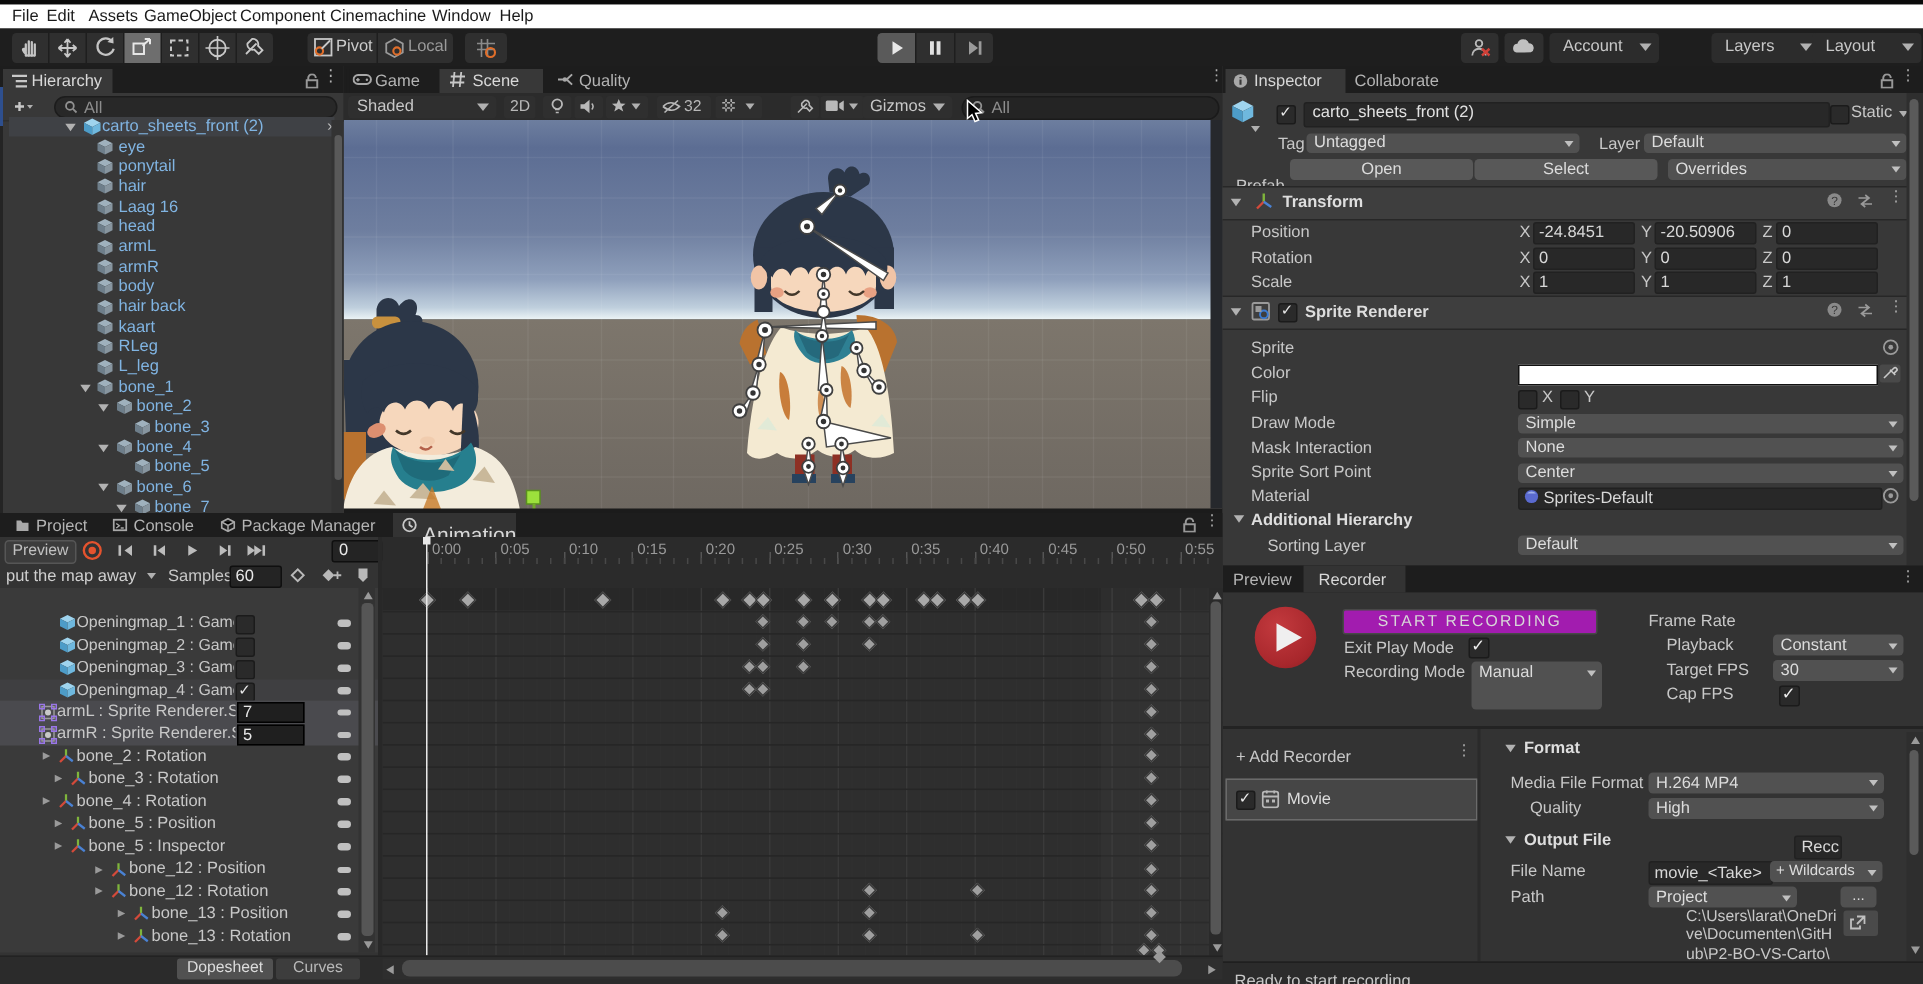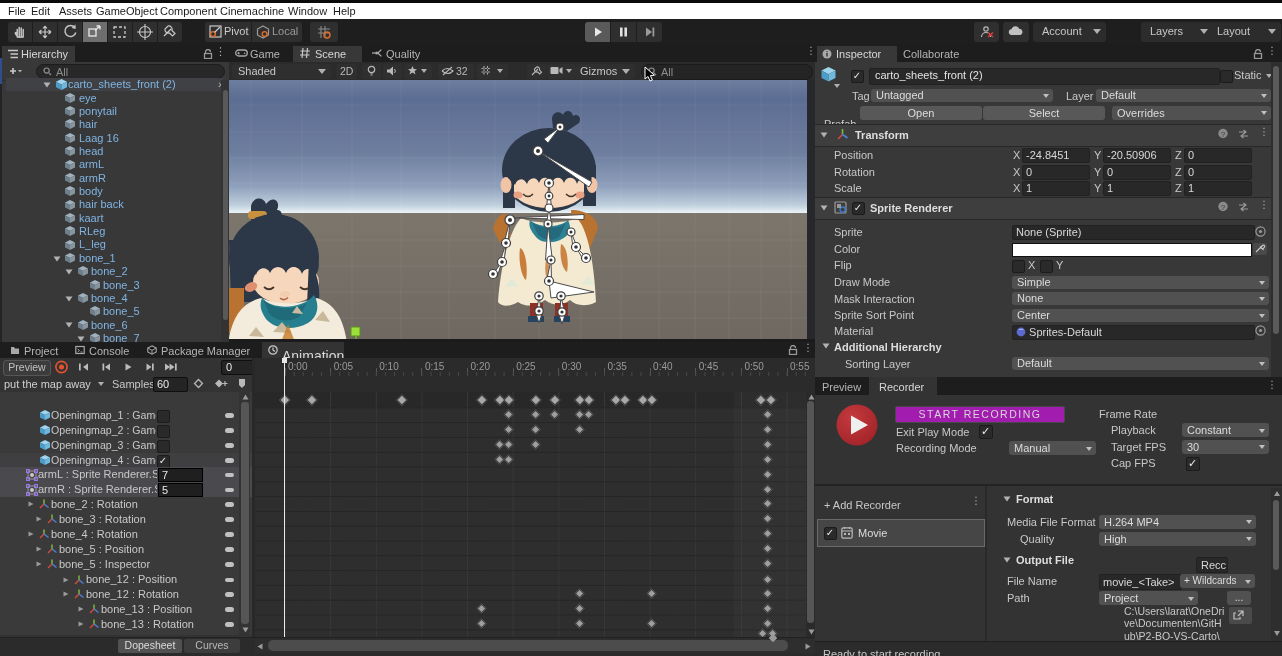--- a/index.html
+++ b/index.html
@@ -715,21 +715,20 @@
         <text x="5" y="8.6" font-size="8" text-anchor="middle" fill="#383838" font-family="Liberation Sans">?</text>
       </svg>
     </div>
 <div class="a" style="left:1238px;top:202px;width:11px;height:10px;">
       <svg width="11" height="10">
         <path d="M1 3 h7 M5.5 1 l2.5 2 -2.5 2 M10 7 h-7 M5.5 5 L3 7 l2.5 2" stroke="#9a9a9a" stroke-width="1.1" fill="none"></path>
       </svg>
     </div>
 <div class="a" style="left:1259px;top:200px;color:#b0b0b0;font-size:10px;line-height:10px">⋮</div>
 <div class="a" style="left:834px;top:226px;color:#c8c8c8;font-size:11px;line-height:13px">Sprite</div>
-<div class="fld a" style="left:1012px;top:225px;width:238px;height:13px;">None (Sprite)</div>
 <div class="a" style="left:1255px;top:226px;width:11px;height:11px;">
       <svg width="11" height="11">
         <circle cx="5.5" cy="5.5" r="4.6" fill="none" stroke="#9a9a9a" stroke-width="1.2"></circle>
         <circle cx="5.5" cy="5.5" r="1.6" fill="#9a9a9a"></circle>
       </svg>
     </div>
 <div class="a" style="left:834px;top:242.5px;color:#c8c8c8;font-size:11px;line-height:13px">Color</div>
 <div class="a" style="left:1012px;top:243px;width:238px;height:12px;background:#ffffff;border:1px solid #111111"></div>
 <div class="a" style="left:1253px;top:243px;width:14px;height:12px;background:#494949;border-radius:2px">
       <svg width="14" height="12">
@@ -786,21 +785,21 @@
         </defs>
         <circle cx="21" cy="21" r="20.5" fill="url(#rg)"></circle>
         <path d="M15 11.5 L32 21 L15 30.5 Z" fill="#efefef"></path>
       </svg>
     </div>
 <div class="a" style="left:895px;top:406px;width:168px;height:15px;background:#a21caf;border:1px solid #484848;border-radius:2px;color:#d8d8d8;font-size:10.5px;line-height:14px;text-align:center;letter-spacing:1.5px">START RECORDING</div>
 <div class="a" style="left:896px;top:425.5px;color:#c8c8c8;font-size:11px;line-height:13px">Exit Play Mode</div>
 <div class="cb a" style="left:979px;top:424.5px;width:12px;height:12px;"></div>
 <div class="a" style="left:979px;top:424.5px;width:13px;height:12px;color:#eeeeee;font-size:11px;line-height:12px;text-align:center">✓</div>
 <div class="a" style="left:896px;top:442px;color:#c8c8c8;font-size:11px;line-height:13px">Recording Mode</div>
-<div class="dd a" style="left:981px;top:441px;width:82px;height:14px;margin-left:28px;"><span style="line-height:14px">Manual</span><span class="dar" style="top:5.5px"></span></div>
+<div class="dd a" style="left:981px;top:441px;width:82px;height:32px;"><span style="line-height:14px">Manual</span><span class="dar" style="top:5.5px"></span></div>
 <div class="a" style="left:1099px;top:407.5px;color:#c8c8c8;font-size:11px;line-height:13px">Frame Rate</div>
 <div class="a" style="left:1111px;top:424px;color:#c8c8c8;font-size:11px;line-height:13px">Playback</div>
 <div class="dd a" style="left:1182px;top:423px;width:82px;height:14px;"><span style="line-height:14px">Constant</span><span class="dar" style="top:5.5px"></span></div>
 <div class="a" style="left:1111px;top:440.5px;color:#c8c8c8;font-size:11px;line-height:13px">Target FPS</div>
 <div class="dd a" style="left:1182px;top:439.5px;width:82px;height:14px;"><span style="line-height:14px">30</span><span class="dar" style="top:5.5px"></span></div>
 <div class="a" style="left:1111px;top:457px;color:#c8c8c8;font-size:11px;line-height:13px">Cap FPS</div>
 <div class="cb a" style="left:1186px;top:456.5px;width:12px;height:12px;"></div>
 <div class="a" style="left:1186px;top:456.5px;width:13px;height:12px;color:#eeeeee;font-size:11px;line-height:12px;text-align:center">✓</div>
 <div class="a" style="left:815px;top:484px;width:467px;height:2px;background:#232323"></div>
 <div class="a" style="left:824px;top:499px;color:#c8c8c8;font-size:11px;line-height:13px">+ Add Recorder</div>

